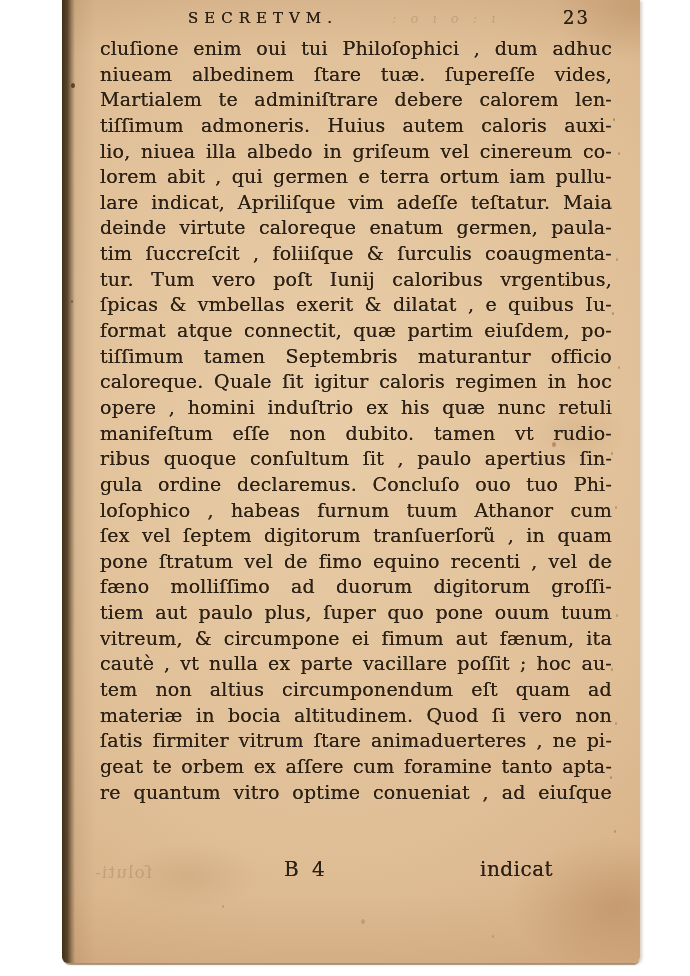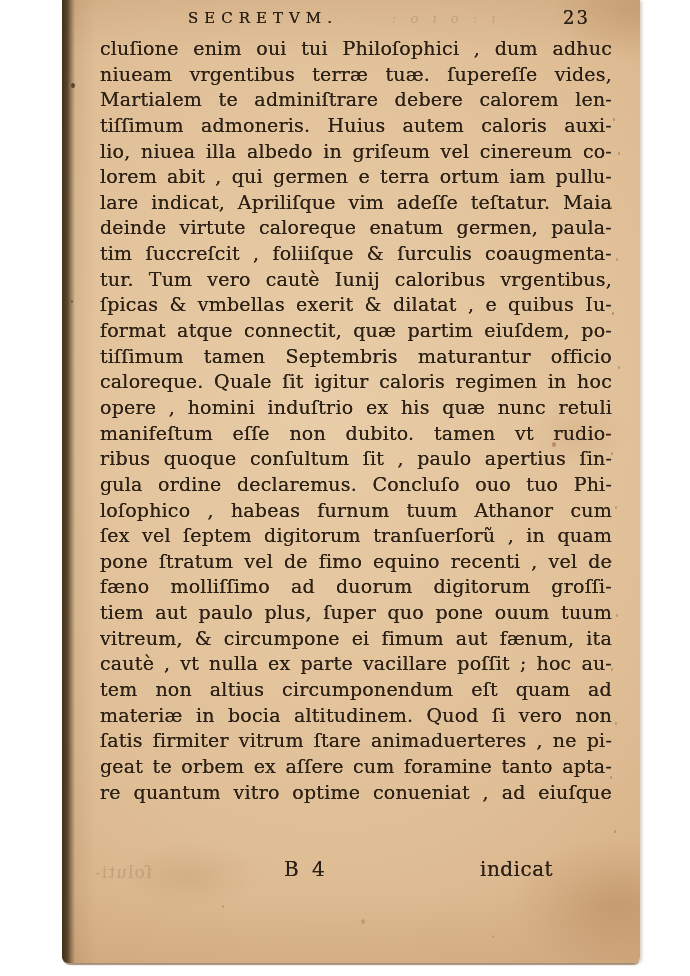--- a/index.html
+++ b/index.html
@@ -110,29 +110,29 @@
 <div class="scan">
   <div class="page">
     <div class="gutter-edge"></div>
 
     <div class="running-title">SECRETVM.</div>
     <div class="ghost-marks">: o ı o : ı</div>
     <div class="page-number">23</div>
 
     <div class="text-block" id="body-lines">
         <div class="line">cluſione enim oui tui Philoſophici , dum adhuc</div>
-        <div class="line">niueam vrgentibus terræ tuæ. ſupereſſe vides,</div>
+        <div class="line">niueam albedinem ſtare tuæ. ſupereſſe vides,</div>
         <div class="line">Martialem te adminiſtrare debere calorem len-</div>
         <div class="line">tiſſimum admoneris. Huius autem caloris auxi-</div>
         <div class="line">lio, niuea illa albedo in griſeum vel cinereum co-</div>
         <div class="line">lorem abit , qui germen e terra ortum iam pullu-</div>
         <div class="line">lare indicat, Apriliſque vim adeſſe teſtatur. Maia</div>
         <div class="line">deinde virtute caloreque enatum germen, paula-</div>
         <div class="line">tim ſuccreſcit , foliiſque &amp; ſurculis coaugmenta-</div>
-        <div class="line">tur. Tum vero cautè Iunij caloribus vrgentibus,</div>
+        <div class="line">tur. Tum vero poſt Iunij caloribus vrgentibus,</div>
         <div class="line">ſpicas &amp; vmbellas exerit &amp; dilatat , e quibus Iu-</div>
         <div class="line">format atque connectit, quæ partim eiuſdem, po-</div>
         <div class="line">tiſſimum tamen Septembris maturantur officio</div>
         <div class="line">caloreque. Quale ſit igitur caloris regimen in hoc</div>
         <div class="line">opere , homini induſtrio ex his quæ nunc retuli</div>
         <div class="line">manifeſtum eſſe non dubito. tamen vt rudio-</div>
         <div class="line">ribus quoque conſultum ſit , paulo apertius ſin-</div>
         <div class="line">gula ordine declaremus. Concluſo ouo tuo Phi-</div>
         <div class="line">loſophico , habeas furnum tuum Athanor cum</div>
         <div class="line">ſex vel ſeptem digitorum tranſuerſorũ , in quam</div>

